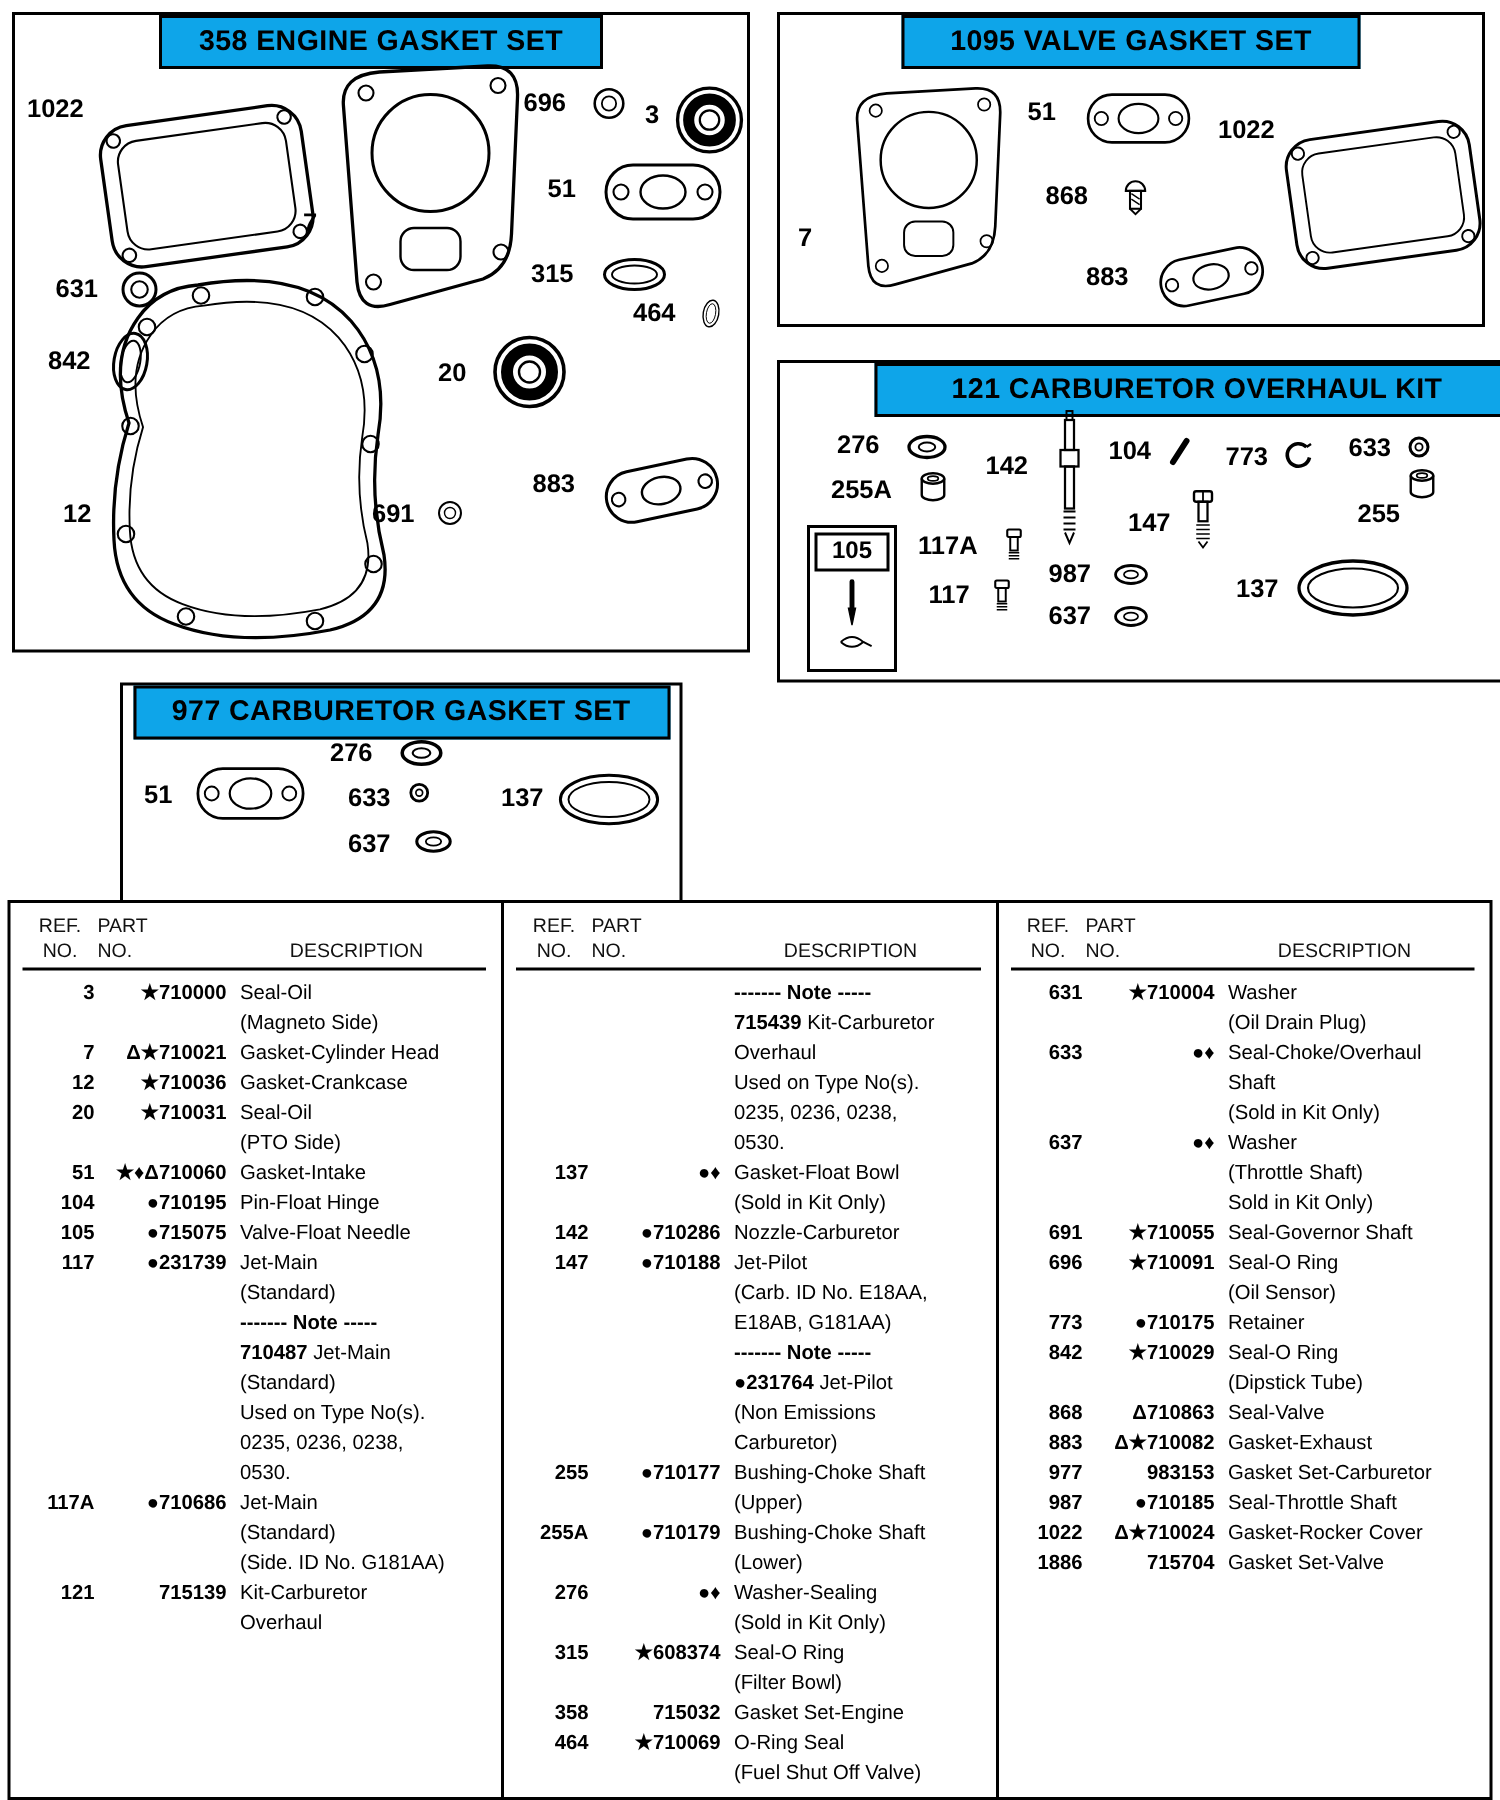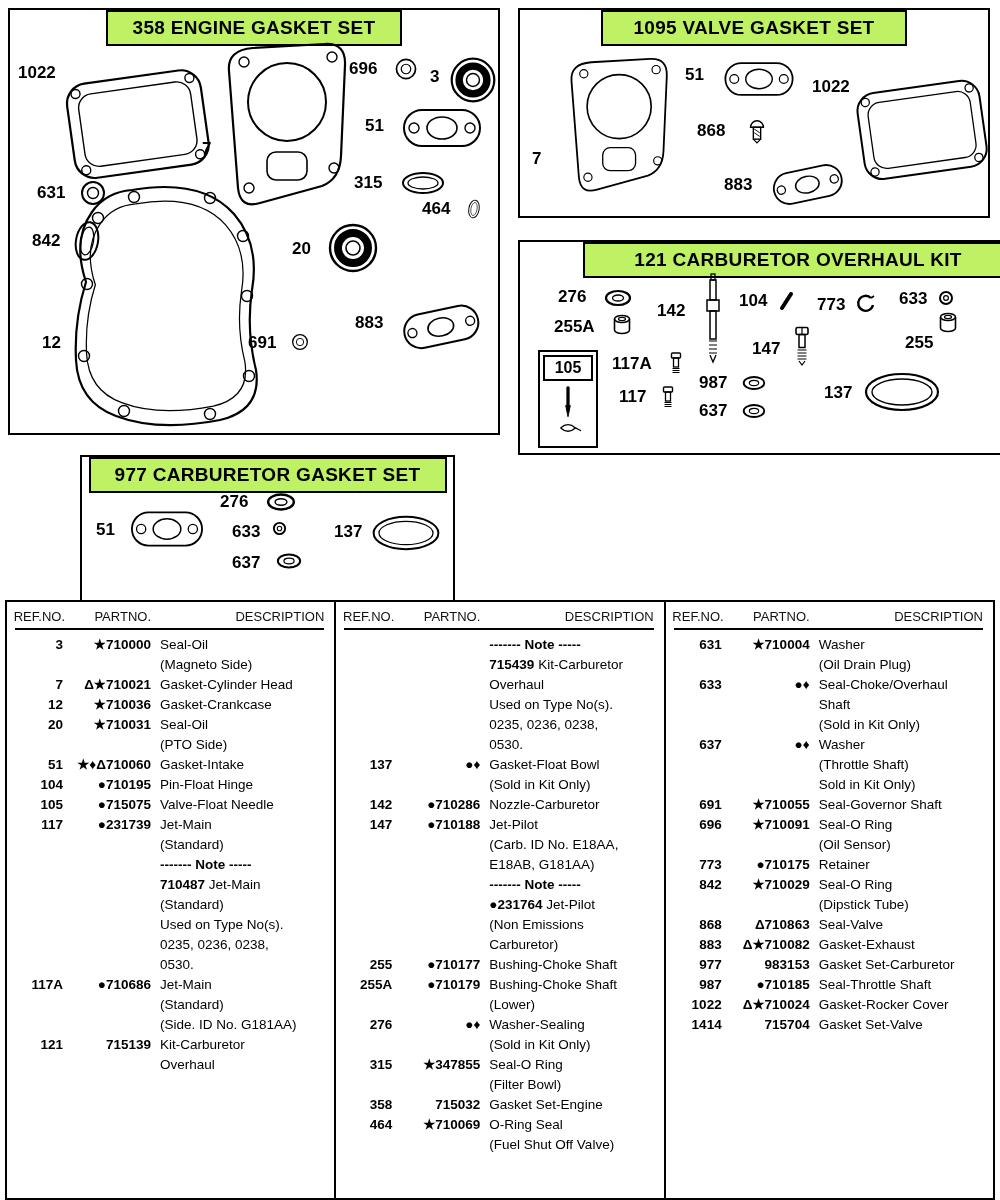--- a/index.html
+++ b/index.html
@@ -1,36 +1,36 @@
 <!DOCTYPE html>
 <html><head>
 <meta charset="utf-8">
 <style>
   html,body{margin:0;padding:0;background:#fff;}
   .page{position:relative;width:1000px;height:1200px;background:#fff;color:#000;
         font-family:"Liberation Sans",sans-serif;overflow:hidden;}
   .dbox{position:absolute;border:2px solid #000;background:#fff;box-sizing:border-box;}
   .dtitle{position:absolute;top:0;left:50%;transform:translateX(-50%);
-          border:2px solid #000;background:#bef264;box-sizing:border-box;
+          border:2px solid #000;background:#0ea5e9;box-sizing:border-box;
           font-weight:bold;font-size:19px;line-height:1.35;text-align:center;
           padding:3px 6px;white-space:nowrap;letter-spacing:.3px;}
   .plabel{position:absolute;font-weight:bold;font-size:17px;line-height:1;white-space:nowrap;}
   .pshape{position:absolute;overflow:visible;}
   .inner-box{position:absolute;border:2px solid #000;background:#fff;box-sizing:border-box;}
   .inner-title{border:2px solid #000;margin:3px;text-align:center;font-weight:bold;
                font-size:16px;padding:2px 0;}
   .inner-box svg{display:block;margin:4px auto 0 auto;}
 
   
   .ptable{position:absolute;left:5px;top:600px;width:990px;height:600px;
           border:2px solid #000;display:flex;box-sizing:border-box;background:#fff;}
   .tcol{flex:1 1 0;border-right:2px solid #000;padding:6px 4px 0 8px;box-sizing:border-box;overflow:hidden;}
   .tcol:last-child{border-right:none;}
   .thead{display:flex;border-bottom:2px solid #000;padding-bottom:3px;margin-bottom:5px;margin-right:6px;}
-  .th{display:flex;justify-content:flex-end;font-size:13px;line-height:17px;color:#111;}
+  .th{display:flex;flex-direction:column;justify-content:flex-end;font-size:13px;line-height:17px;color:#111;}
   .th-ref{width:50px;text-align:center;}
   .th-part{width:86px;}
   .th-desc{flex:1;text-align:center;}
   .trow{display:flex;line-height:20px;font-size:13.5px;}
   .tr-ref{flex:0 0 48px;text-align:right;font-weight:bold;white-space:nowrap;}
   .tr-part{flex:0 0 88px;text-align:right;font-weight:bold;white-space:nowrap;}
   .tr-desc{flex:1;padding-left:9px;white-space:nowrap;}
   .tr-desc.bold{font-weight:bold;}
   .tr-desc b{font-weight:bold;text-align:right;}
 </style>
@@ -625,20 +625,25 @@
             <span class="tr-ref"></span>
             <span class="tr-part"></span>
             <span class="tr-desc">Carburetor)</span>
           </div>
           <div class="trow">
             <span class="tr-ref">255</span>
             <span class="tr-part">●710177</span>
             <span class="tr-desc">Bushing-Choke Shaft</span>
           </div>
           <div class="trow">
+            <span class="tr-ref"></span>
+            <span class="tr-part"></span>
+            <span class="tr-desc">(Upper)</span>
+          </div>
+          <div class="trow">
             <span class="tr-ref">255A</span>
             <span class="tr-part">●710179</span>
             <span class="tr-desc">Bushing-Choke Shaft</span>
           </div>
           <div class="trow">
             <span class="tr-ref"></span>
             <span class="tr-part"></span>
             <span class="tr-desc">(Lower)</span>
           </div>
           <div class="trow">
@@ -646,21 +651,21 @@
             <span class="tr-part">●♦</span>
             <span class="tr-desc">Washer-Sealing</span>
           </div>
           <div class="trow">
             <span class="tr-ref"></span>
             <span class="tr-part"></span>
             <span class="tr-desc">(Sold in Kit Only)</span>
           </div>
           <div class="trow">
             <span class="tr-ref">315</span>
-            <span class="tr-part">★347855</span>
+            <span class="tr-part">★608374</span>
             <span class="tr-desc">Seal-O Ring</span>
           </div>
           <div class="trow">
             <span class="tr-ref"></span>
             <span class="tr-part"></span>
             <span class="tr-desc">(Filter Bowl)</span>
           </div>
           <div class="trow">
             <span class="tr-ref">358</span>
             <span class="tr-part">715032</span>
@@ -782,21 +787,21 @@
             <span class="tr-ref">987</span>
             <span class="tr-part">●710185</span>
             <span class="tr-desc">Seal-Throttle Shaft</span>
           </div>
           <div class="trow">
             <span class="tr-ref">1022</span>
             <span class="tr-part">Δ★710024</span>
             <span class="tr-desc">Gasket-Rocker Cover</span>
           </div>
           <div class="trow">
-            <span class="tr-ref">1414</span>
+            <span class="tr-ref">1886</span>
             <span class="tr-part">715704</span>
             <span class="tr-desc">Gasket Set-Valve</span>
           </div>
         </div>
     </div>
   </div>
 
 </div>
 
 </body></html>

